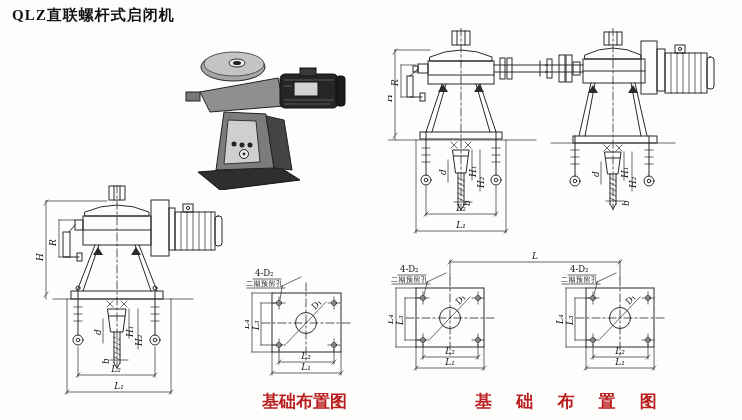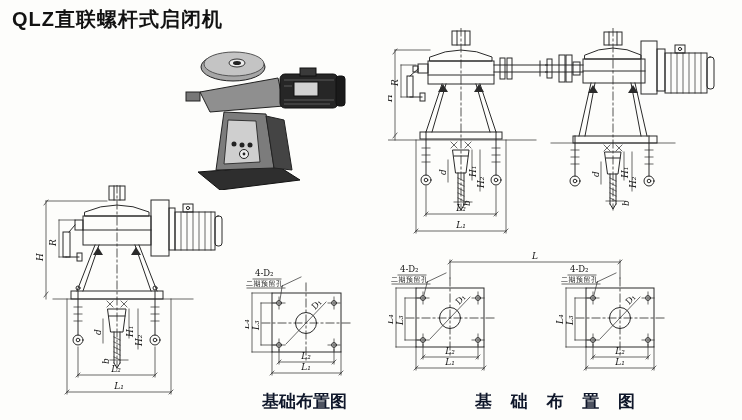--- a/index.html
+++ b/index.html
@@ -1,21 +1,21 @@
 <!DOCTYPE html>
 <html><head>
 <meta charset="utf-8">
 <style>
   html,body{margin:0;padding:0}
   body{width:742px;height:420px;position:relative;background:#fdfdfb;overflow:hidden;
        font-family:"DejaVu Serif",serif;color:#151515}
   .abs{position:absolute}
-  .title{left:12px;top:6px;font-size:20px;font-weight:bold;letter-spacing:1px;color:#121212;
-         font-family:Liberation Sans, sans-serif}
-  .cap{font-size:17px;font-weight:bold;color:#0f172a;font-family:Liberation Sans, sans-serif}
+  .title{left:12px;top:6px;font-size:15px;font-weight:bold;letter-spacing:1px;color:#121212;
+         font-family:Liberation Serif, serif}
+  .cap{font-size:17px;font-weight:bold;color:#b91c1c;font-family:Liberation Mono, monospace}
   .cap.sp{letter-spacing:7px}
   svg.d line,svg.d path,svg.d rect,svg.d circle,svg.d ellipse,svg.d polygon,svg.d polyline{
     fill:none;stroke:#2a2a2a;stroke-width:1;stroke-linecap:square;stroke-linejoin:miter}
   svg.d .fl{fill:#2a2a2a;stroke:none}
   svg.d .cl{stroke-dasharray:8 3 2 3;stroke-width:.8}
   svg.d .tn{stroke-width:.7}
   svg.d text{fill:#141414;stroke:none;font-family:"DejaVu Serif",serif;font-size:9px;font-style:italic}
   svg.d text.cn{font-style:normal;font-family:"DejaVu Sans",sans-serif;font-size:7px;letter-spacing:.5px}
   svg.d text.lab{font-style:normal;font-size:8.5px}
   svg.d text.mid{text-anchor:middle}

